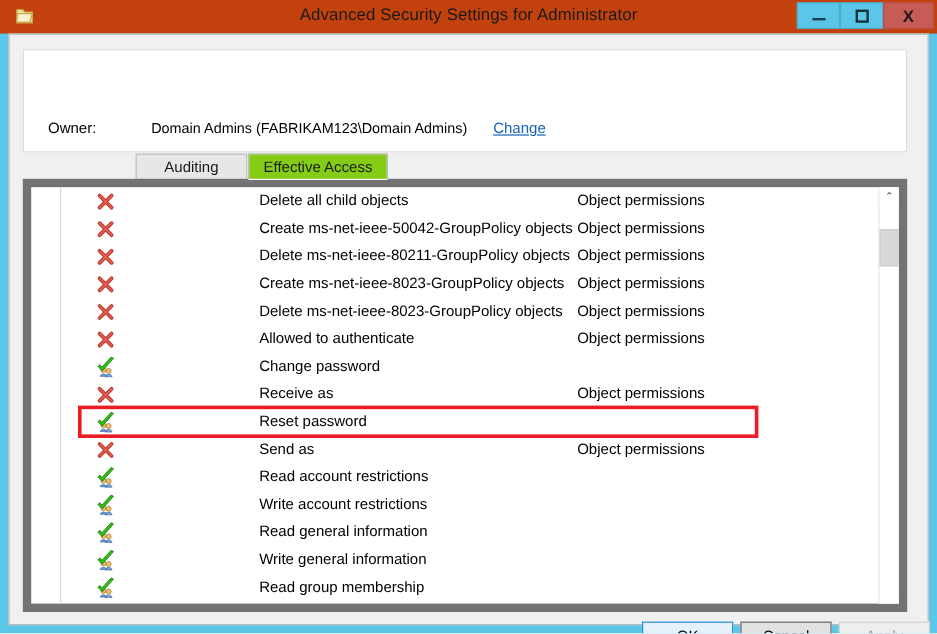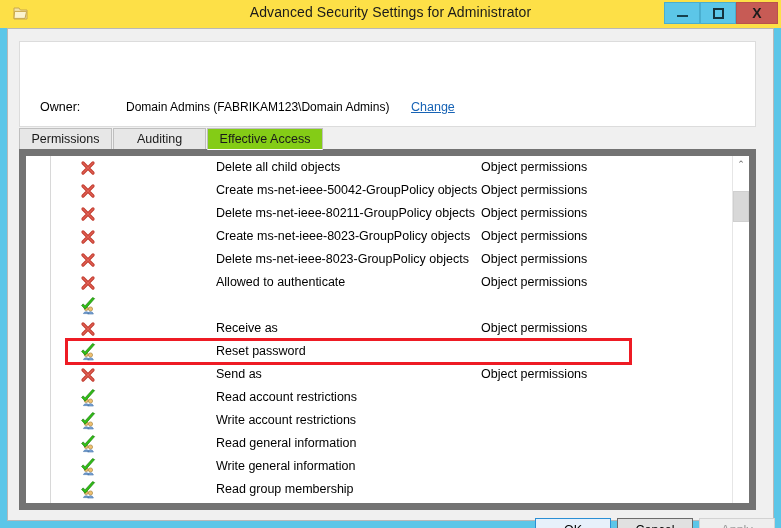--- a/index.html
+++ b/index.html
@@ -19,21 +19,21 @@
     overflow: hidden;
     font-size: 12px;
     color: #000000;
   }
   
   #titlebar {
     position: absolute;
     left: 0; top: 0;
     width: 781px;
     height: 28px;
-    background: #fde047;
+    background: #c2410c;
   }
   #titlebar-icon {
     position: absolute;
     left: 12px; top: 5px;
     width: 18px; height: 18px;
   }
   #titlebar-title {
     position: absolute;
     left: 0; top: 4px;
     width: 781px;
@@ -315,21 +315,20 @@
 
   <div id="client">
 
     <div id="owner-box">
       <div id="owner-label">Owner:</div>
       <div id="owner-value">Domain Admins (FABRIKAM123\Domain Admins)</div>
       <div id="owner-change">Change</div>
     </div>
 
     <div id="tabstrip">
-      <div class="tab" id="tab-0">Permissions</div>
       <div class="tab" id="tab-1">Auditing</div>
       <div class="tab active" id="tab-2">Effective Access</div>
     </div>
 
     <div id="listwrap">
       <div id="list-body">
         <div id="col-divider-a"></div>
 
       <div class="row" style="top: 0px;">
             <div class="cell-icon"><svg width="18" height="18" viewBox="0 0 18 18">
@@ -380,20 +379,21 @@
             <div class="cell-access">Object permissions</div>
           </div>
           <div class="row" style="top: 138px;">
             <div class="cell-icon"><svg width="18" height="18" viewBox="0 0 18 18">
                 <circle cx="11.5" cy="12" r="2.1" fill="#f0c070" stroke="#9c7a30" stroke-width=".6"></circle>
                 <path d="M8.6 17 a3 3 0 0 1 5.8 0 Z" fill="#7fa8d8" stroke="#3f6ea8" stroke-width=".6"></path>
                 <circle cx="7.2" cy="11.6" r="2" fill="#f0c070" stroke="#9c7a30" stroke-width=".6"></circle>
                 <path d="M4.4 16.6 a3 3 0 0 1 5.6 0 Z" fill="#6f9ccf" stroke="#3f6ea8" stroke-width=".6"></path>
                 <path d="M2.6 8.4 L6.2 12.2 L15.6 1.6 L13.6 0.6 L6.0 8.9 L4.2 6.9 Z" fill="#2fbf16" stroke="#1d7a0d" stroke-width=".7" stroke-linejoin="round"></path>
               </svg></div>
+            <div class="cell-name">Change password</div>
           </div>
           <div class="row" style="top: 161px;">
             <div class="cell-icon"><svg width="18" height="18" viewBox="0 0 18 18">
                 <path d="M4 4 L14 14 M14 4 L4 14" stroke="#c0392b" stroke-width="3.2" stroke-linecap="round"></path>
                 <path d="M4 4 L14 14 M14 4 L4 14" stroke="#e06055" stroke-width="1.4" stroke-linecap="round"></path>
               </svg></div>
             <div class="cell-name">Receive as</div>
             <div class="cell-access">Object permissions</div>
           </div>
           <div class="row" style="top: 184px;">

